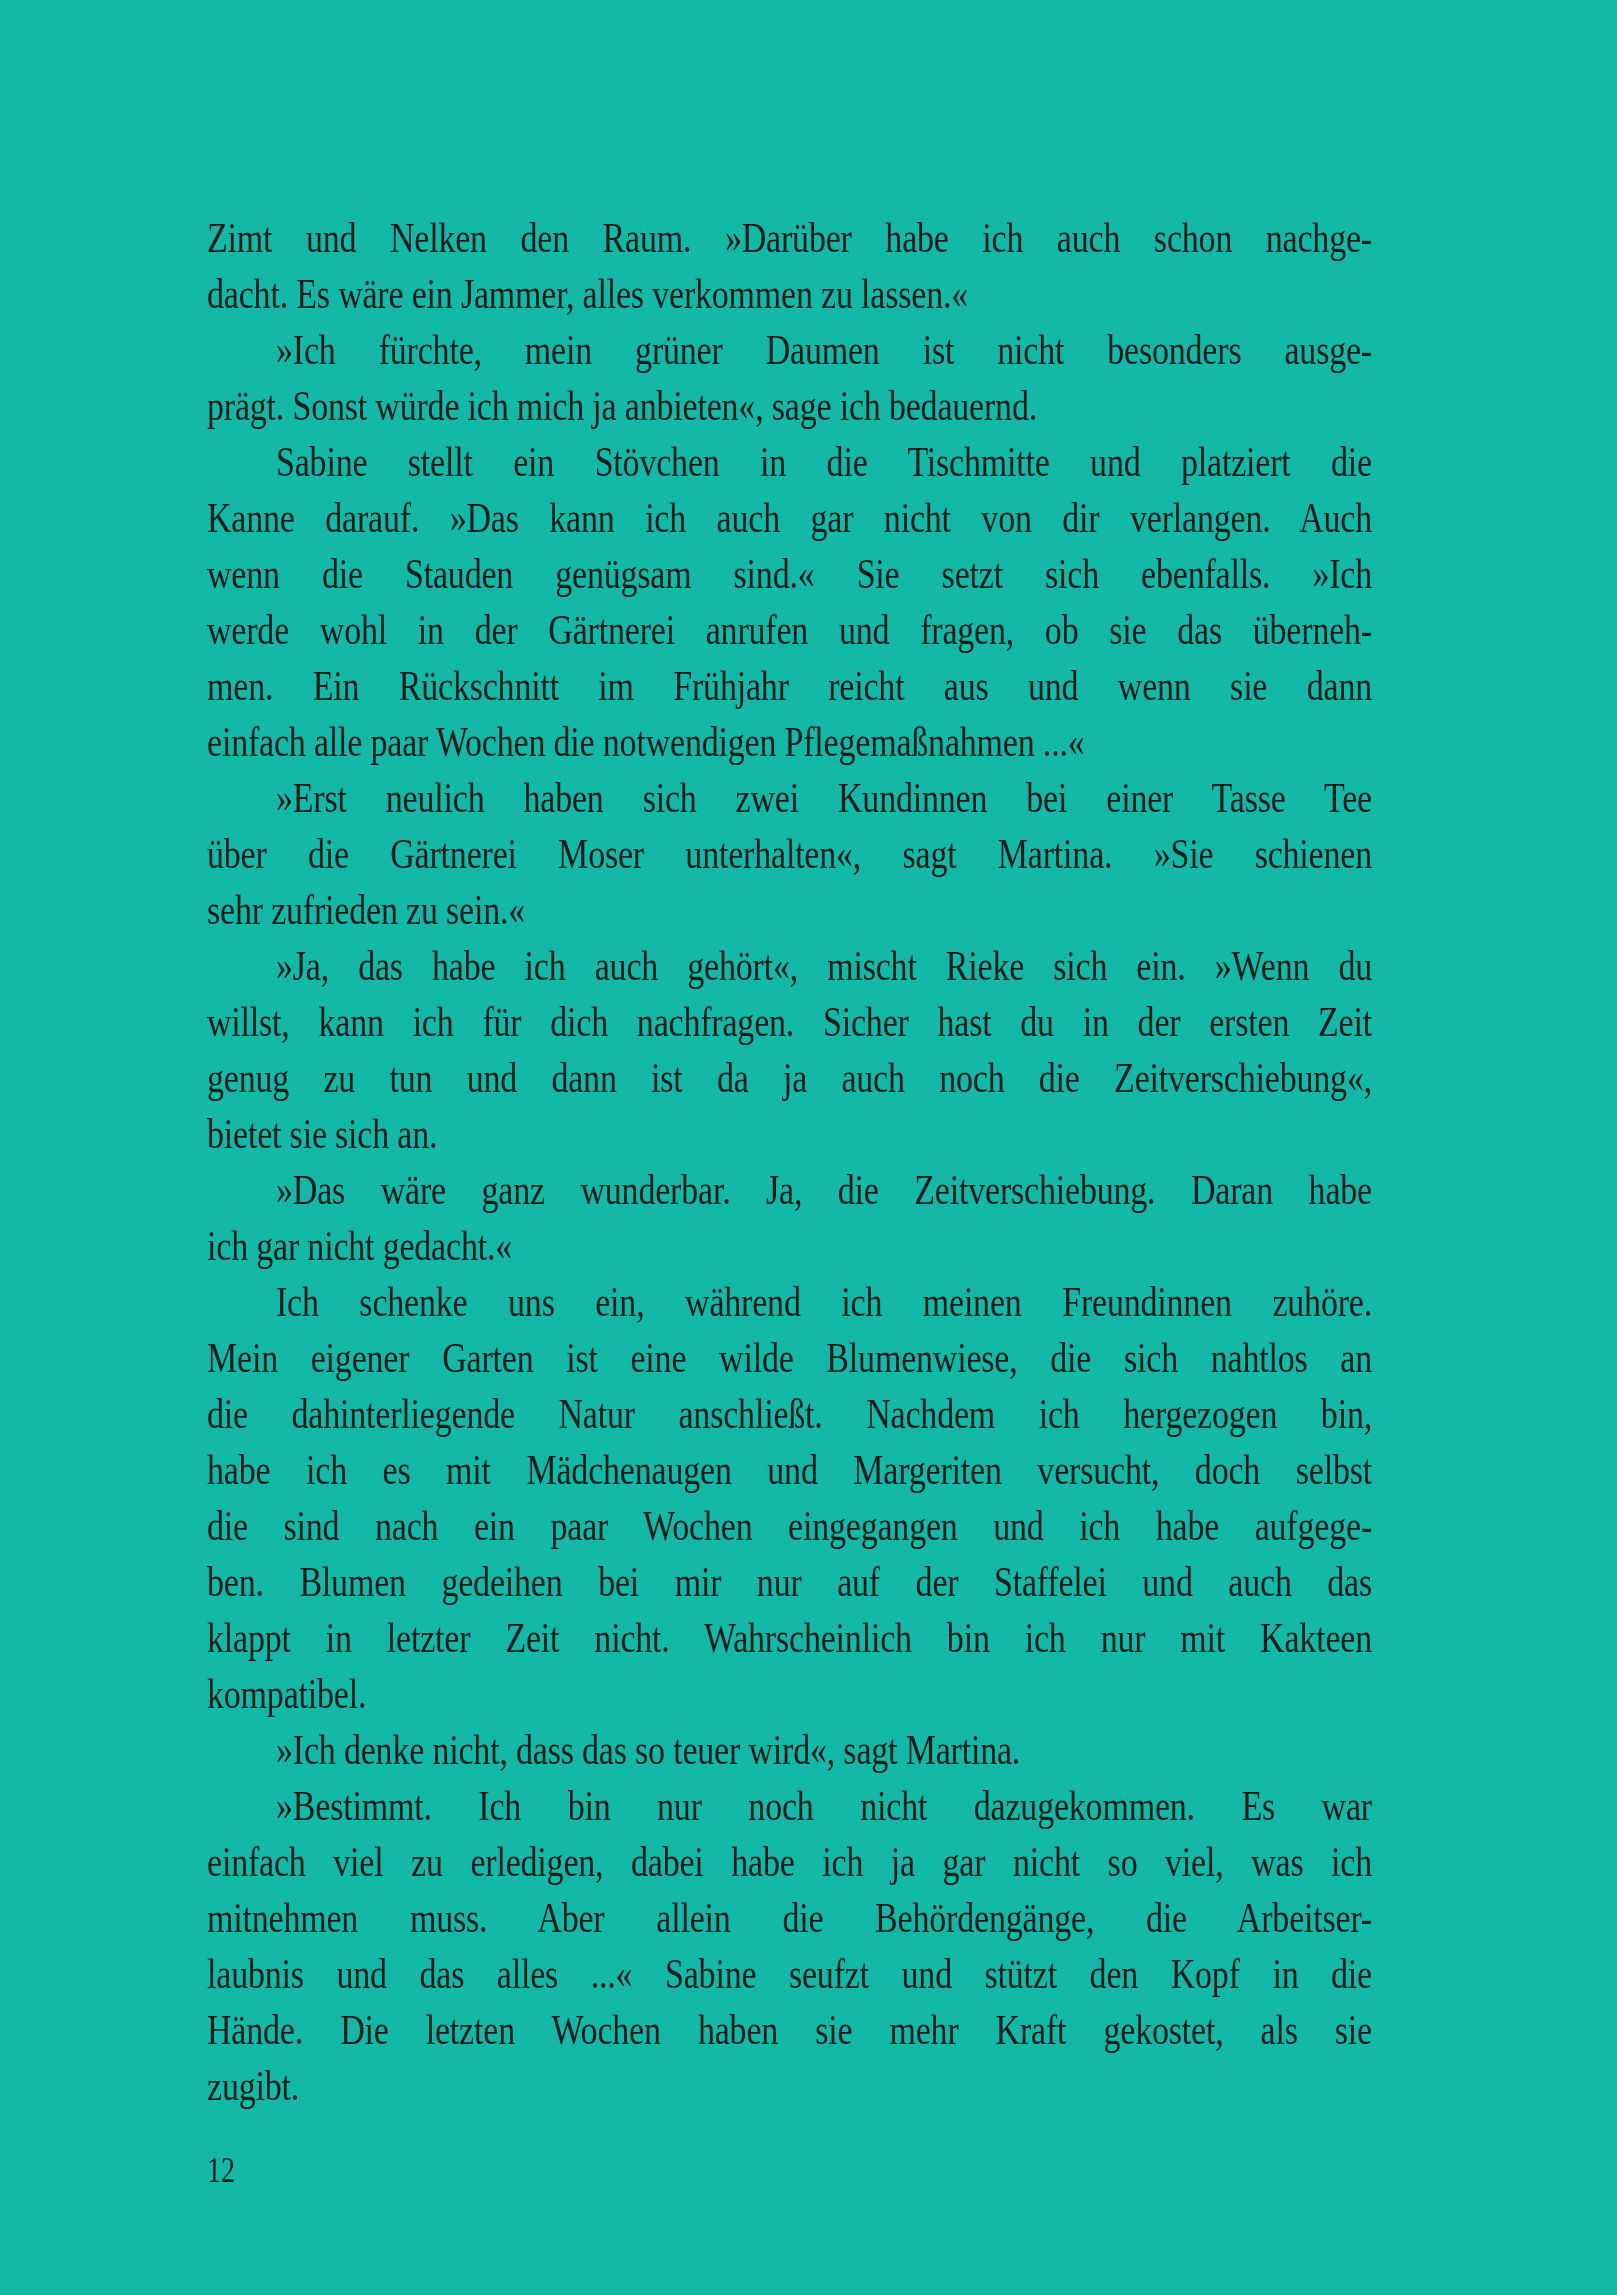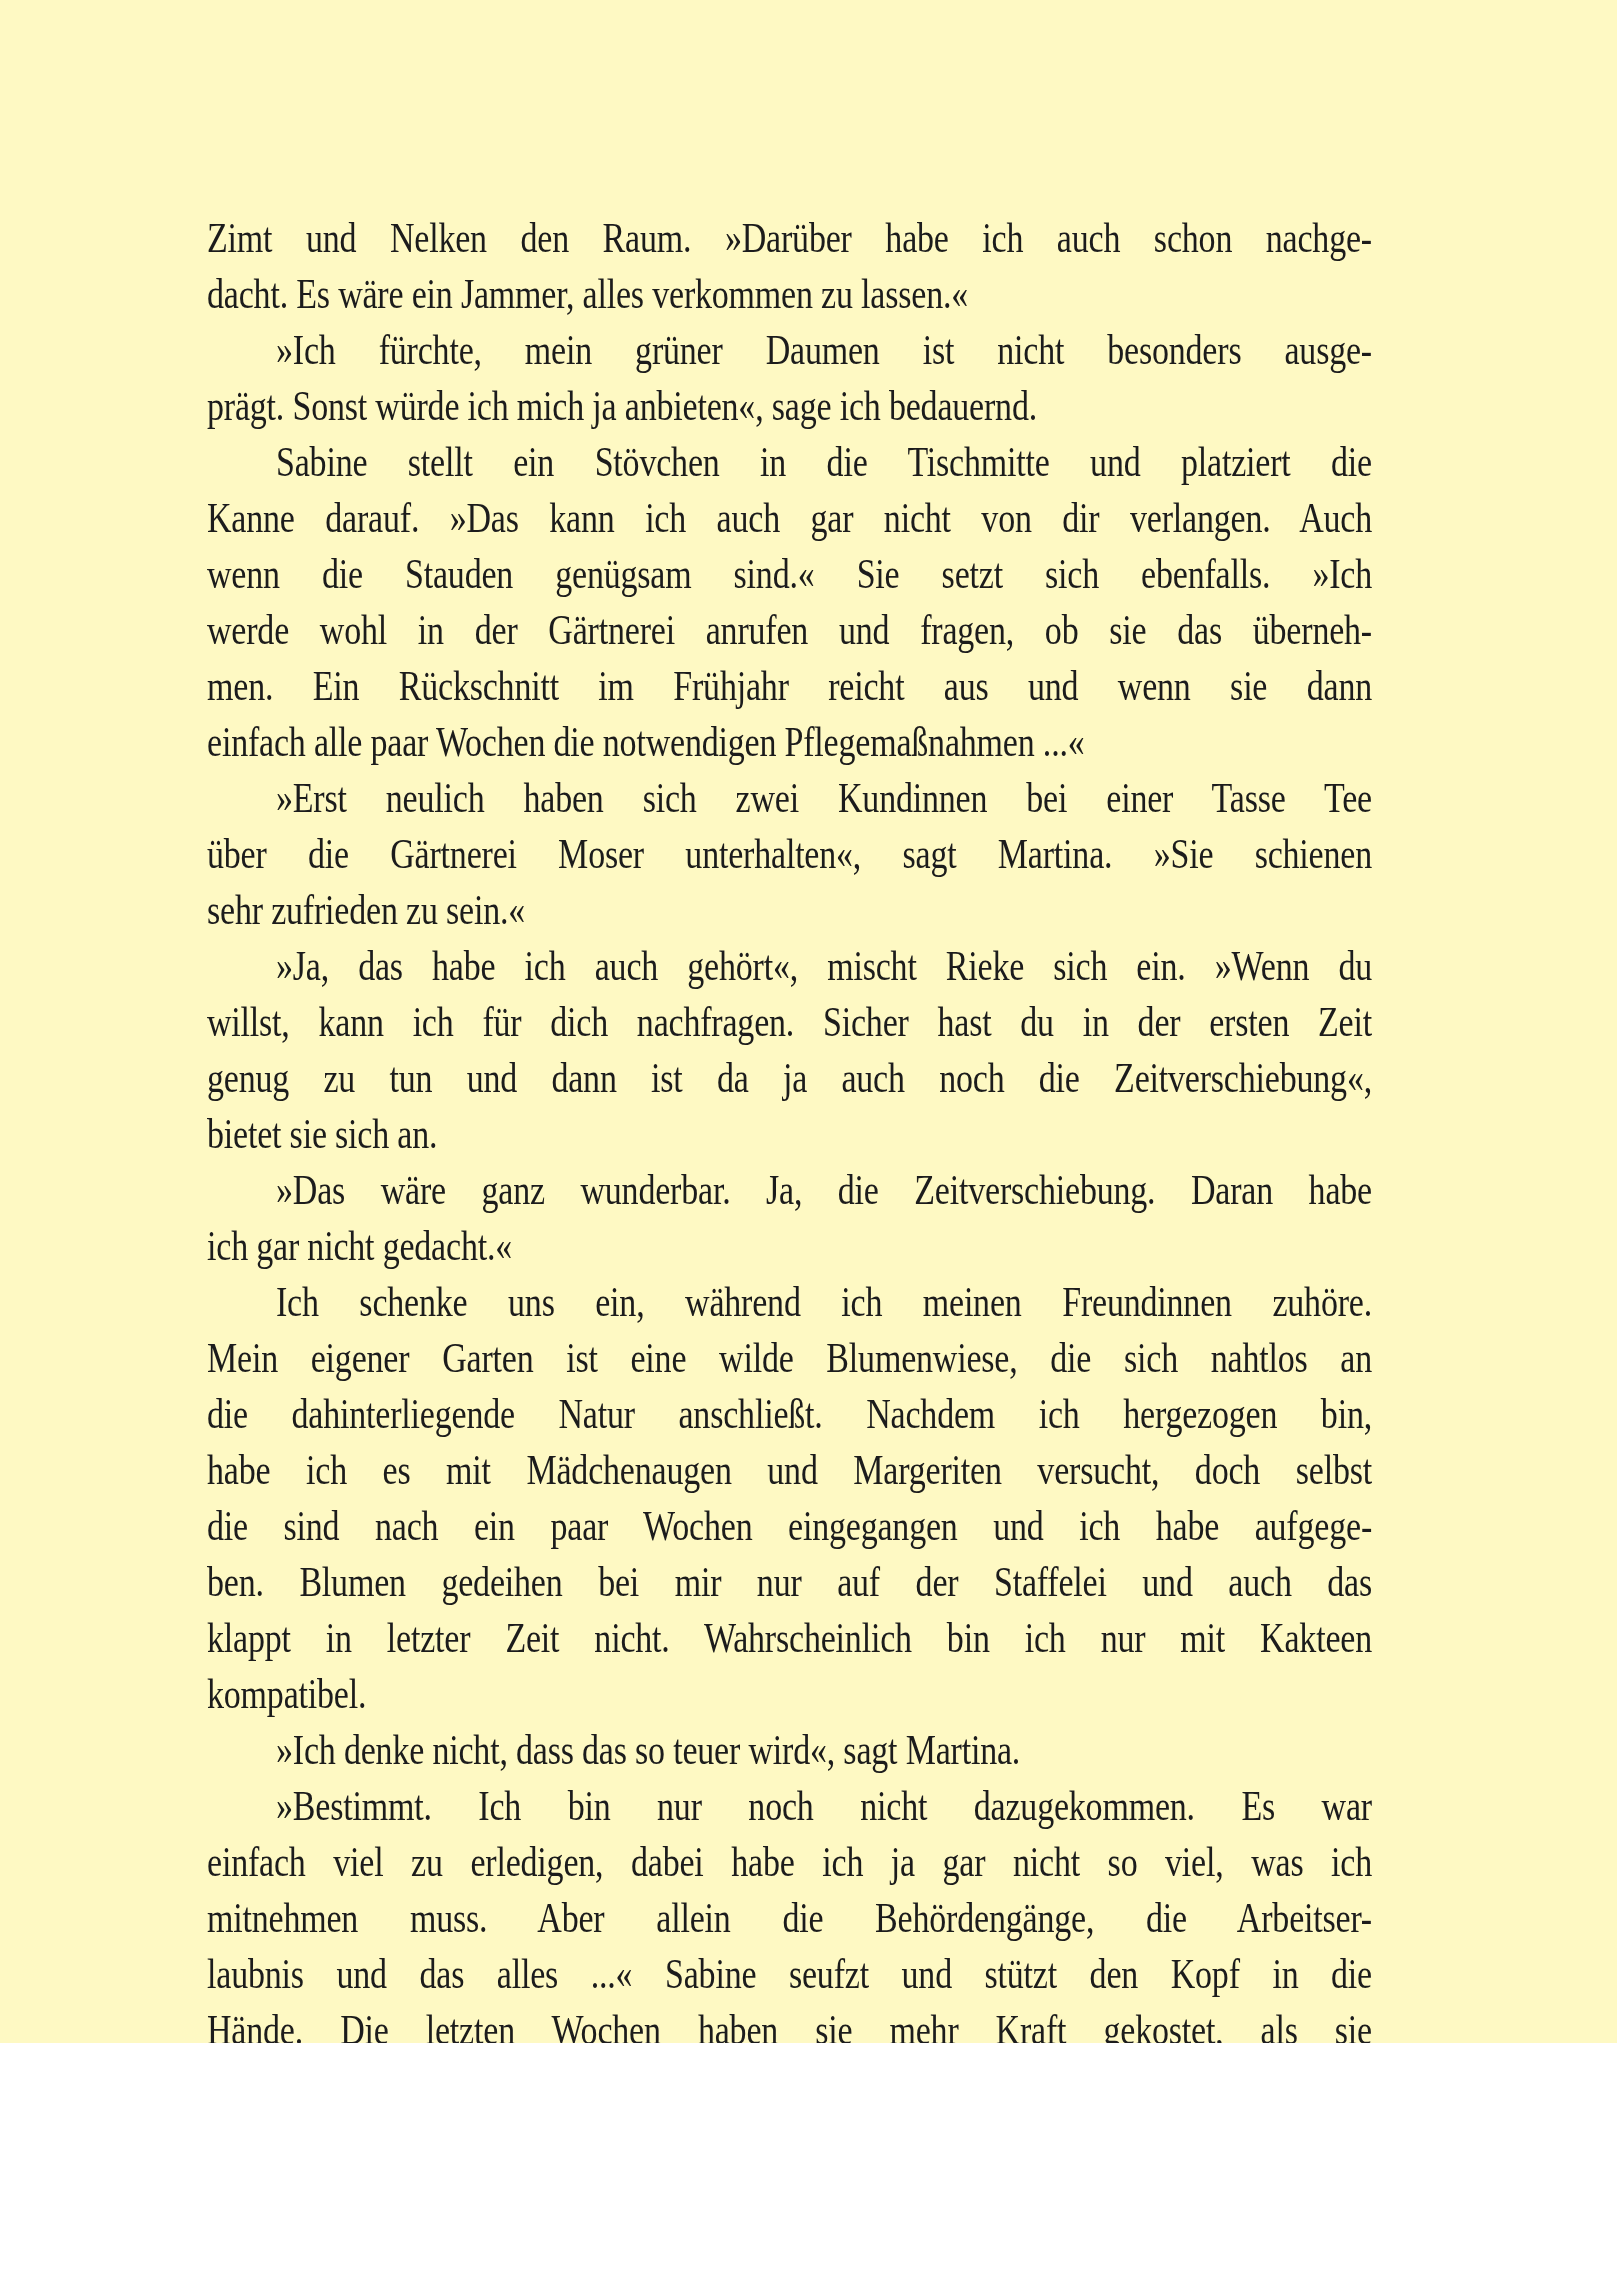--- a/index.html
+++ b/index.html
@@ -3,22 +3,22 @@
 <meta charset="utf-8">
 <style>
   html, body { margin: 0; padding: 0; }
   body {
     width: 1618px; height: 2295px;
     background: #ffffff;
     font-family: "Liberation Serif", "DejaVu Serif", serif;
   }
   .page {
     position: relative;
-    width: 1618px; height: 2043px;
-    background: #fef9c3;
+    width: 1618px; height: 2295px;
+    background: #14b8a6;
     overflow: hidden;
   }
   .text-block {
     position: absolute;
     left: 207px; top: 210px;
     width: 1165px;
   }
   .line {
     margin: 0; padding: 0;
     height: 56px;

